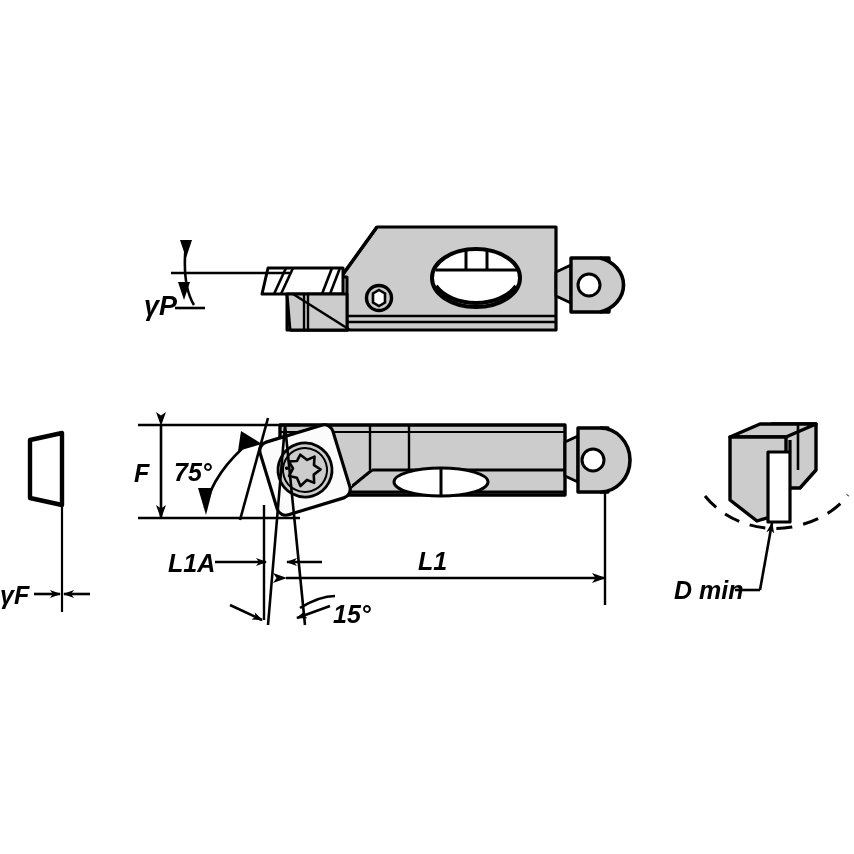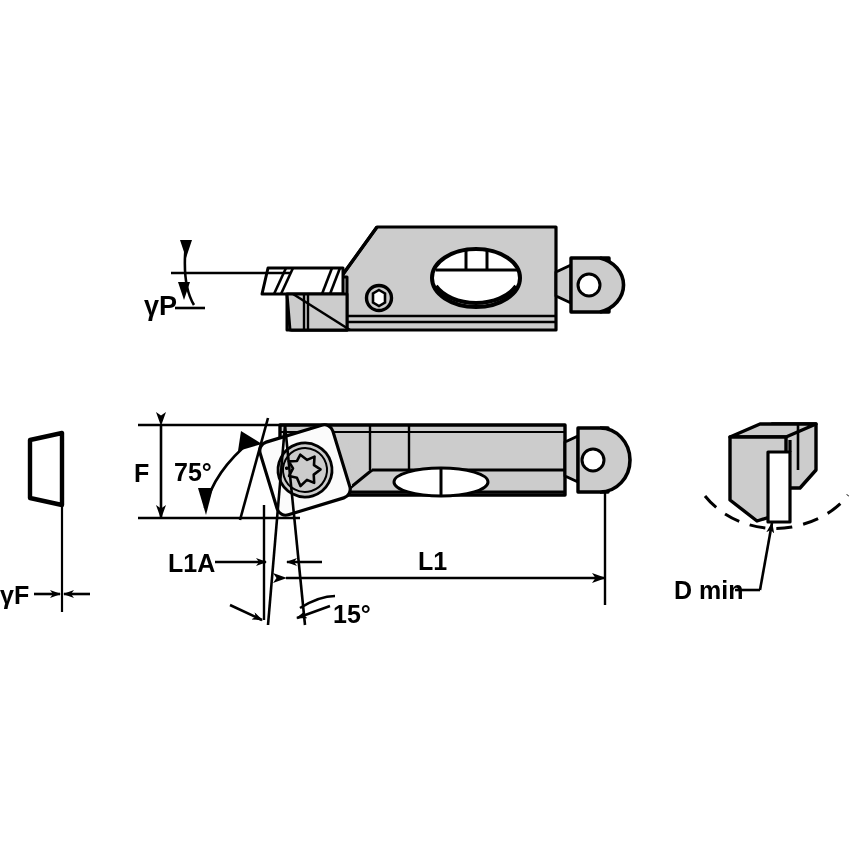--- a/index.html
+++ b/index.html
@@ -11,20 +11,21 @@
     width: 854px;
     height: 854px;
     font-family: "Liberation Sans", sans-serif;
     overflow: hidden;
   }
   #drawing-root {
     position: relative;
     width: 854px;
     height: 854px;
     background: #ffffff;
+    font-style: italic;
   }
   svg.sheet {
     display: block;
     width: 854px;
     height: 854px;
   }
   text.dim-label {
     font-family: "Liberation Sans", sans-serif;
     font-weight: bold;
     fill: #000000;

